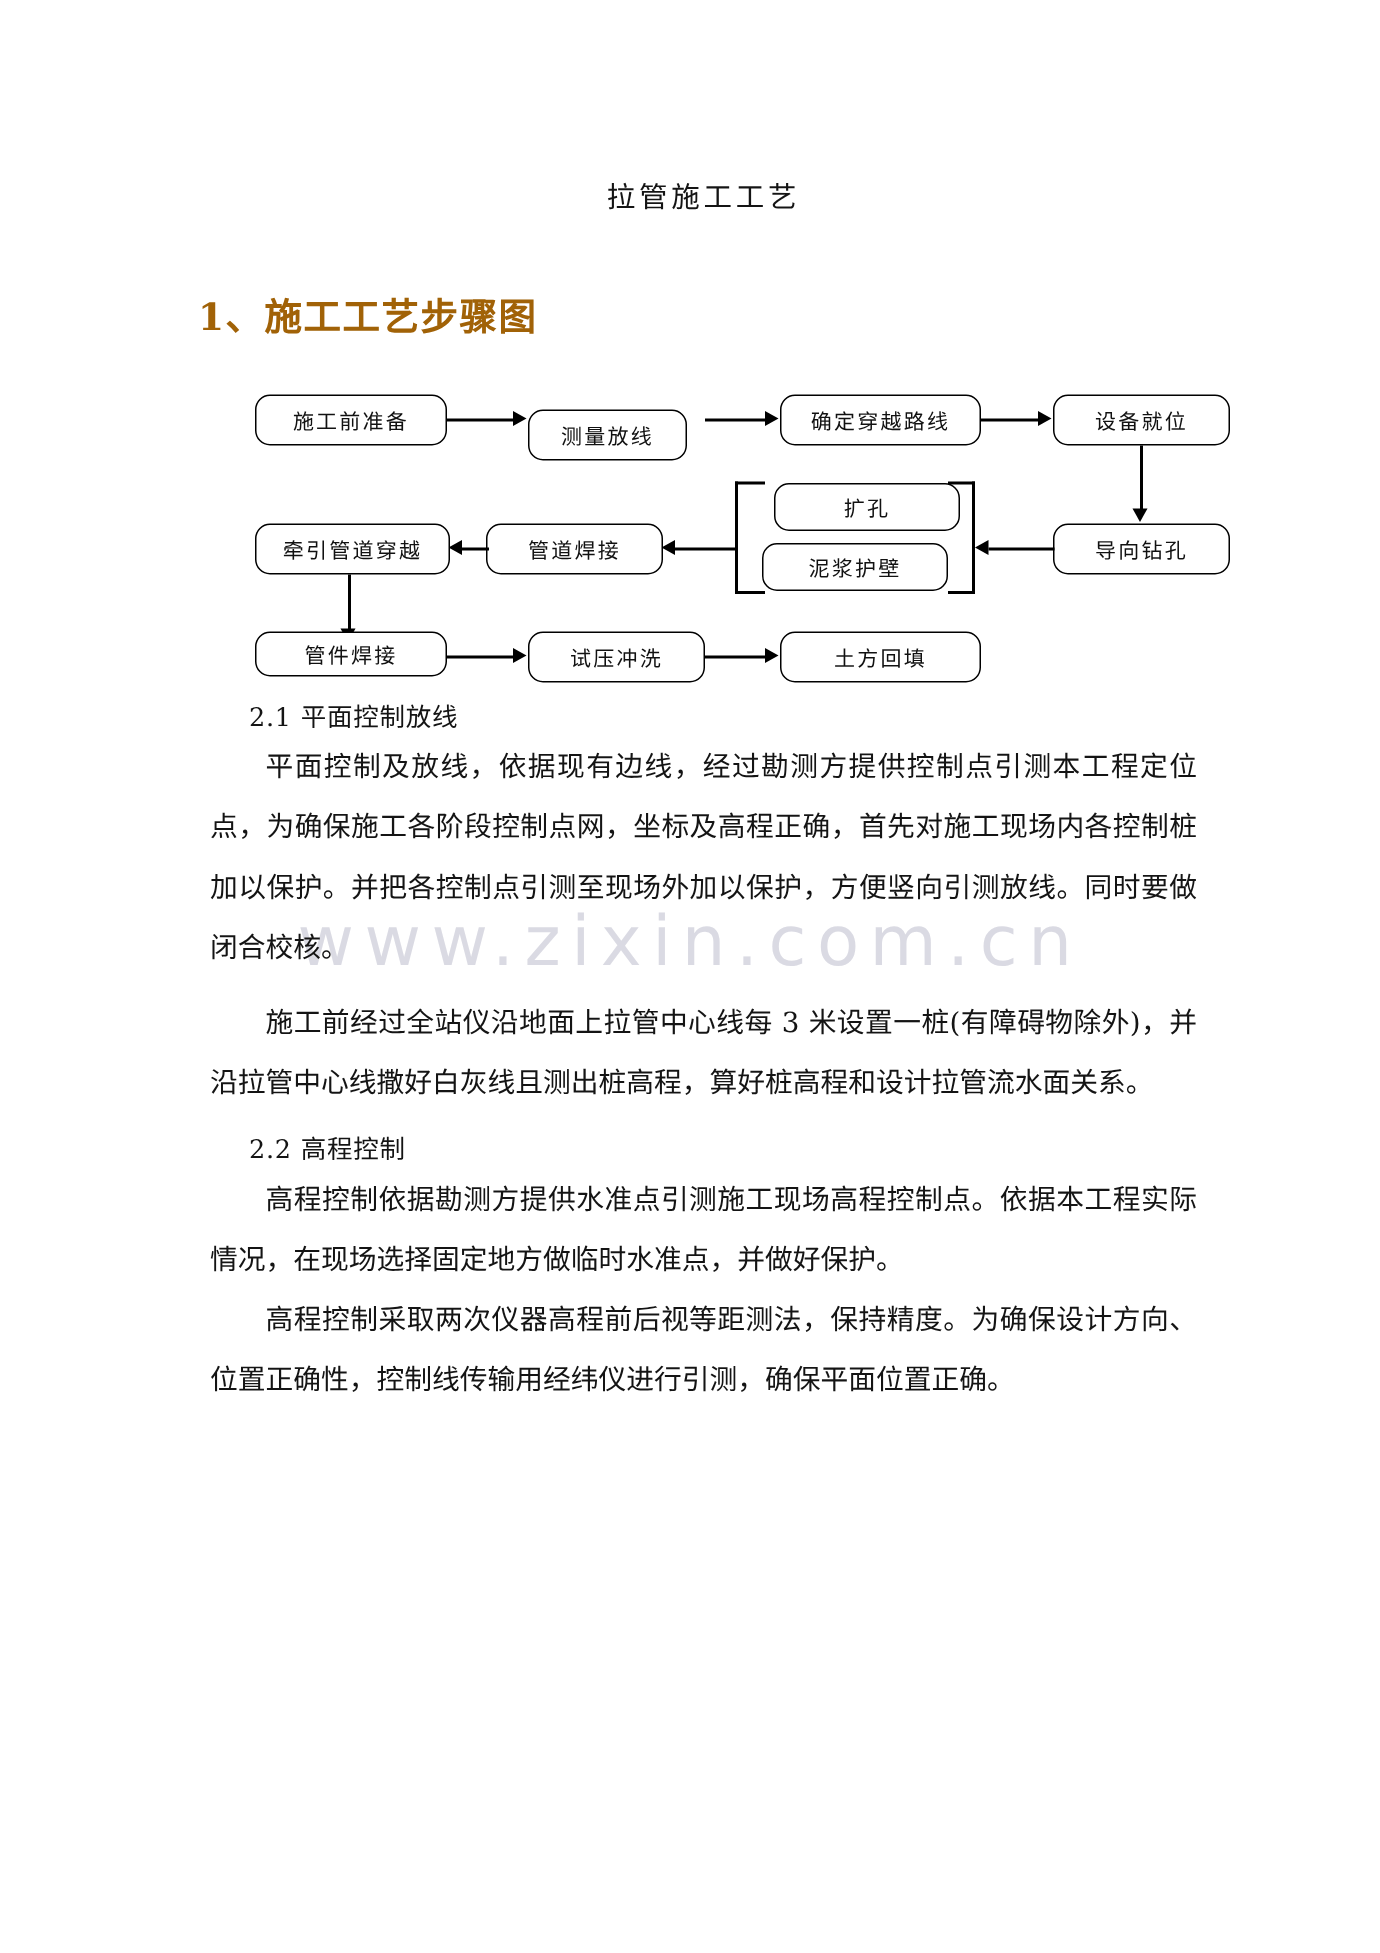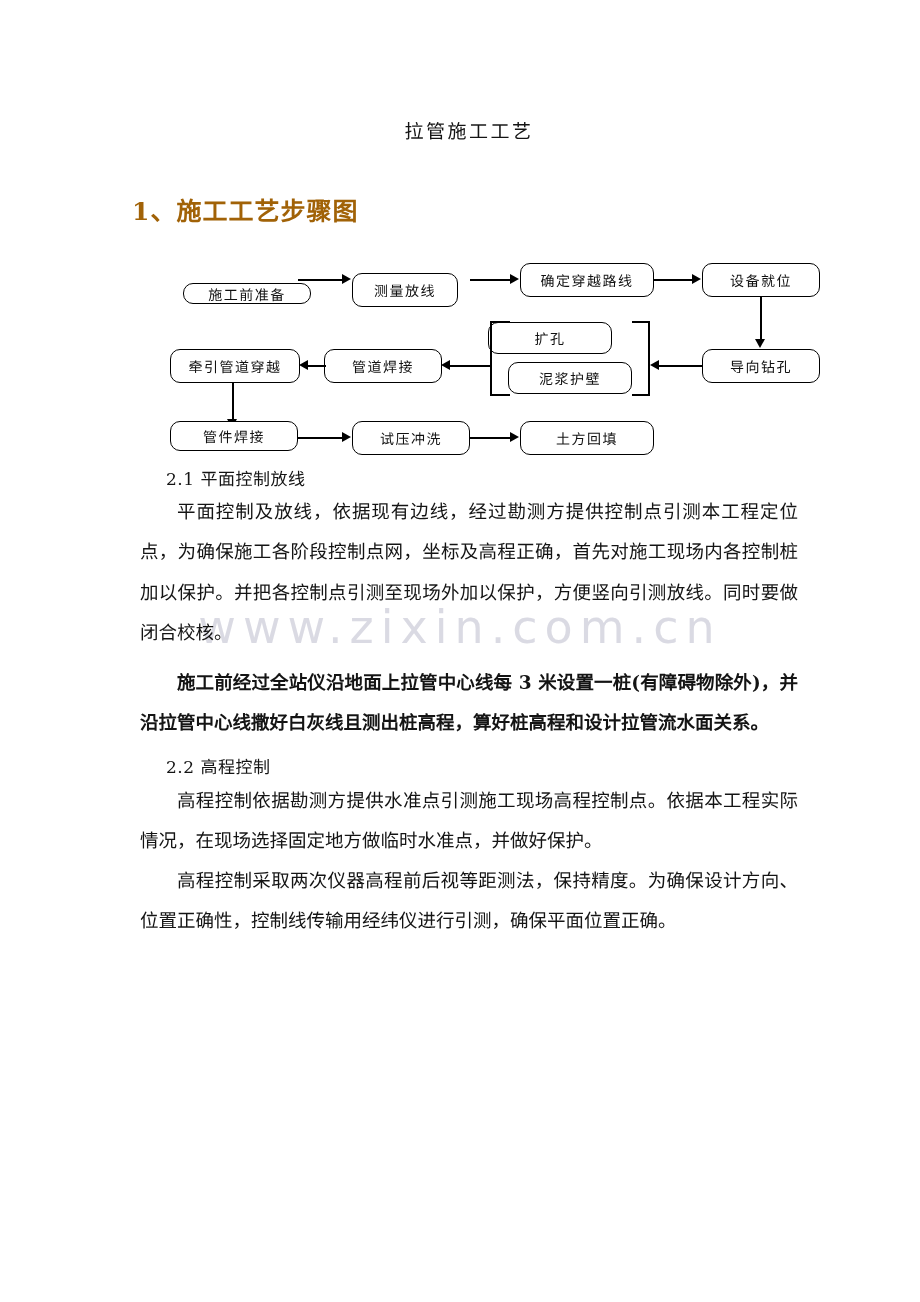--- a/index.html
+++ b/index.html
@@ -132,38 +132,38 @@
     font-size: 18.5px;
     color: #141414;
     line-height: 2.17;
     margin: 2px 0 0 0;
     text-align: justify;
     text-justify: inter-ideograph;
     text-indent: 2em;
     letter-spacing: 0px;
   }
   p.para.tight { margin-top: 0; }
-  p.para.gap { margin-top: 10px; font-weight: bold; }
+  p.para.gap { margin-top: 10px; }
 </style>
 </head>
 <body>
 
 <div id="page">
 
   <div id="watermark">www.zixin.com.cn</div>
 
   <div id="content">
 
     <h1 class="doc-title">拉管施工工艺</h1>
 
     <h2 class="h1 first">1、施工工艺步骤图</h2>
 
     <div class="flow">
 
-      <div class="node" style="left:27px; top:8px; width:128px; height:21px;margin-top:20px;">
+      <div class="node" style="left:14px; top:8px; width:128px; height:34px;">
         <span>施工前准备</span>
       </div>
       <div class="conn h" style="left:142px; top:24px; width:44px;"></div>
       <div class="arrow right" style="left:186px; top:19px;"></div>
 
       <div class="node" style="left:196px; top:18px; width:106px; height:34px;">
         <span>测量放线</span>
       </div>
       <div class="conn h" style="left:314px; top:24px; width:40px;"></div>
       <div class="arrow right" style="left:354px; top:19px;"></div>
@@ -178,21 +178,21 @@
         <span>设备就位</span>
       </div>
 
       <div class="conn v" style="left:604px; top:42px; height:44px;"></div>
       <div class="arrow down" style="left:599px; top:84px;"></div>
 
       <div class="node" style="left:546px; top:94px; width:118px; height:34px;">
         <span>导向钻孔</span>
       </div>
 
-      <div class="node" style="left:332px; top:67px; width:124px; height:32px;">
+      <div class="node" style="left:360px; top:67px; width:124px; height:32px;">
         <span>扩孔</span>
       </div>
       <div class="node" style="left:352px; top:107px; width:124px; height:32px;">
         <span>泥浆护壁</span>
       </div>
 
       <div class="conn v" style="left:492px; top:66px; height:75px;"></div>
       <div class="conn h" style="left:476px; top:66px; width:18px;"></div>
       <div class="conn h" style="left:476px; top:139px; width:18px;"></div>
 

